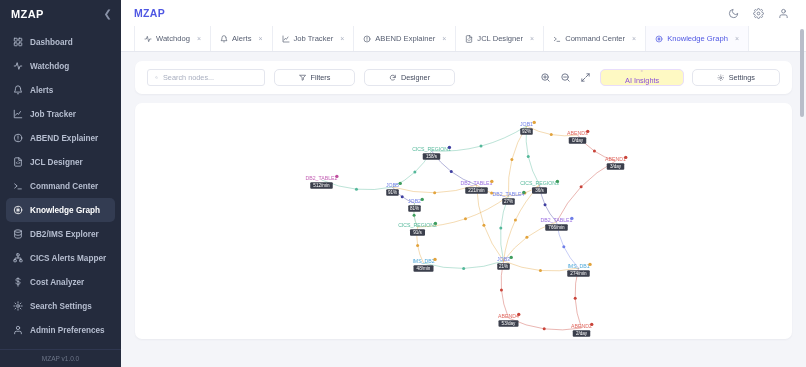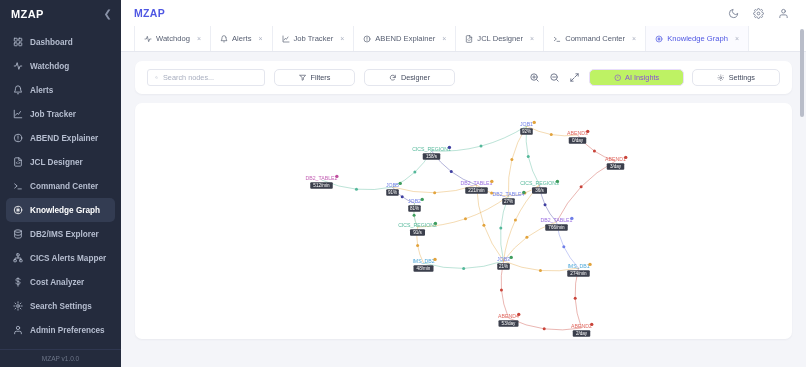--- a/index.html
+++ b/index.html
@@ -87,21 +87,21 @@
   .search input::placeholder { color: #a9afc0; }
   .btn {
     display: flex; align-items: center; gap: 4px;
     height: 17px; padding: 0 24px; border: 1px solid #e4e6ee;
     border-radius: 5px; background: #fff; font-size: 7.3px; color: #434a5e; cursor: pointer;
   }
   .btn svg { width: 7.5px; height: 7.5px; display: block; }
   .tool-right { display: flex; align-items: center; gap: 8px; }
   .icon-btn { width: 12px; height: 12px; color: #6a7287; cursor: pointer; }
   .icon-btn svg { width: 11px; height: 11px; display: block; }
-  .btn.ai { background: #bef264; border-color: #e8ddfb; color: #8a4fd8; }
+  .btn.ai { background: #fef9c3; border-color: #e8ddfb; color: #8a4fd8; flex-direction: column; }
   .btn.ai svg { color: #8a4fd8; }
 
   .canvas {
     margin-top: 9px; background: #ffffff; border-radius: 7px;
     height: 236px; position: relative; overflow: hidden;
     box-shadow: 0 1px 2px rgba(30,40,80,.05);
   }
   .canvas svg.graph { position: absolute; inset: 0; width: 100%; height: 100%; display: block; }
 
   

